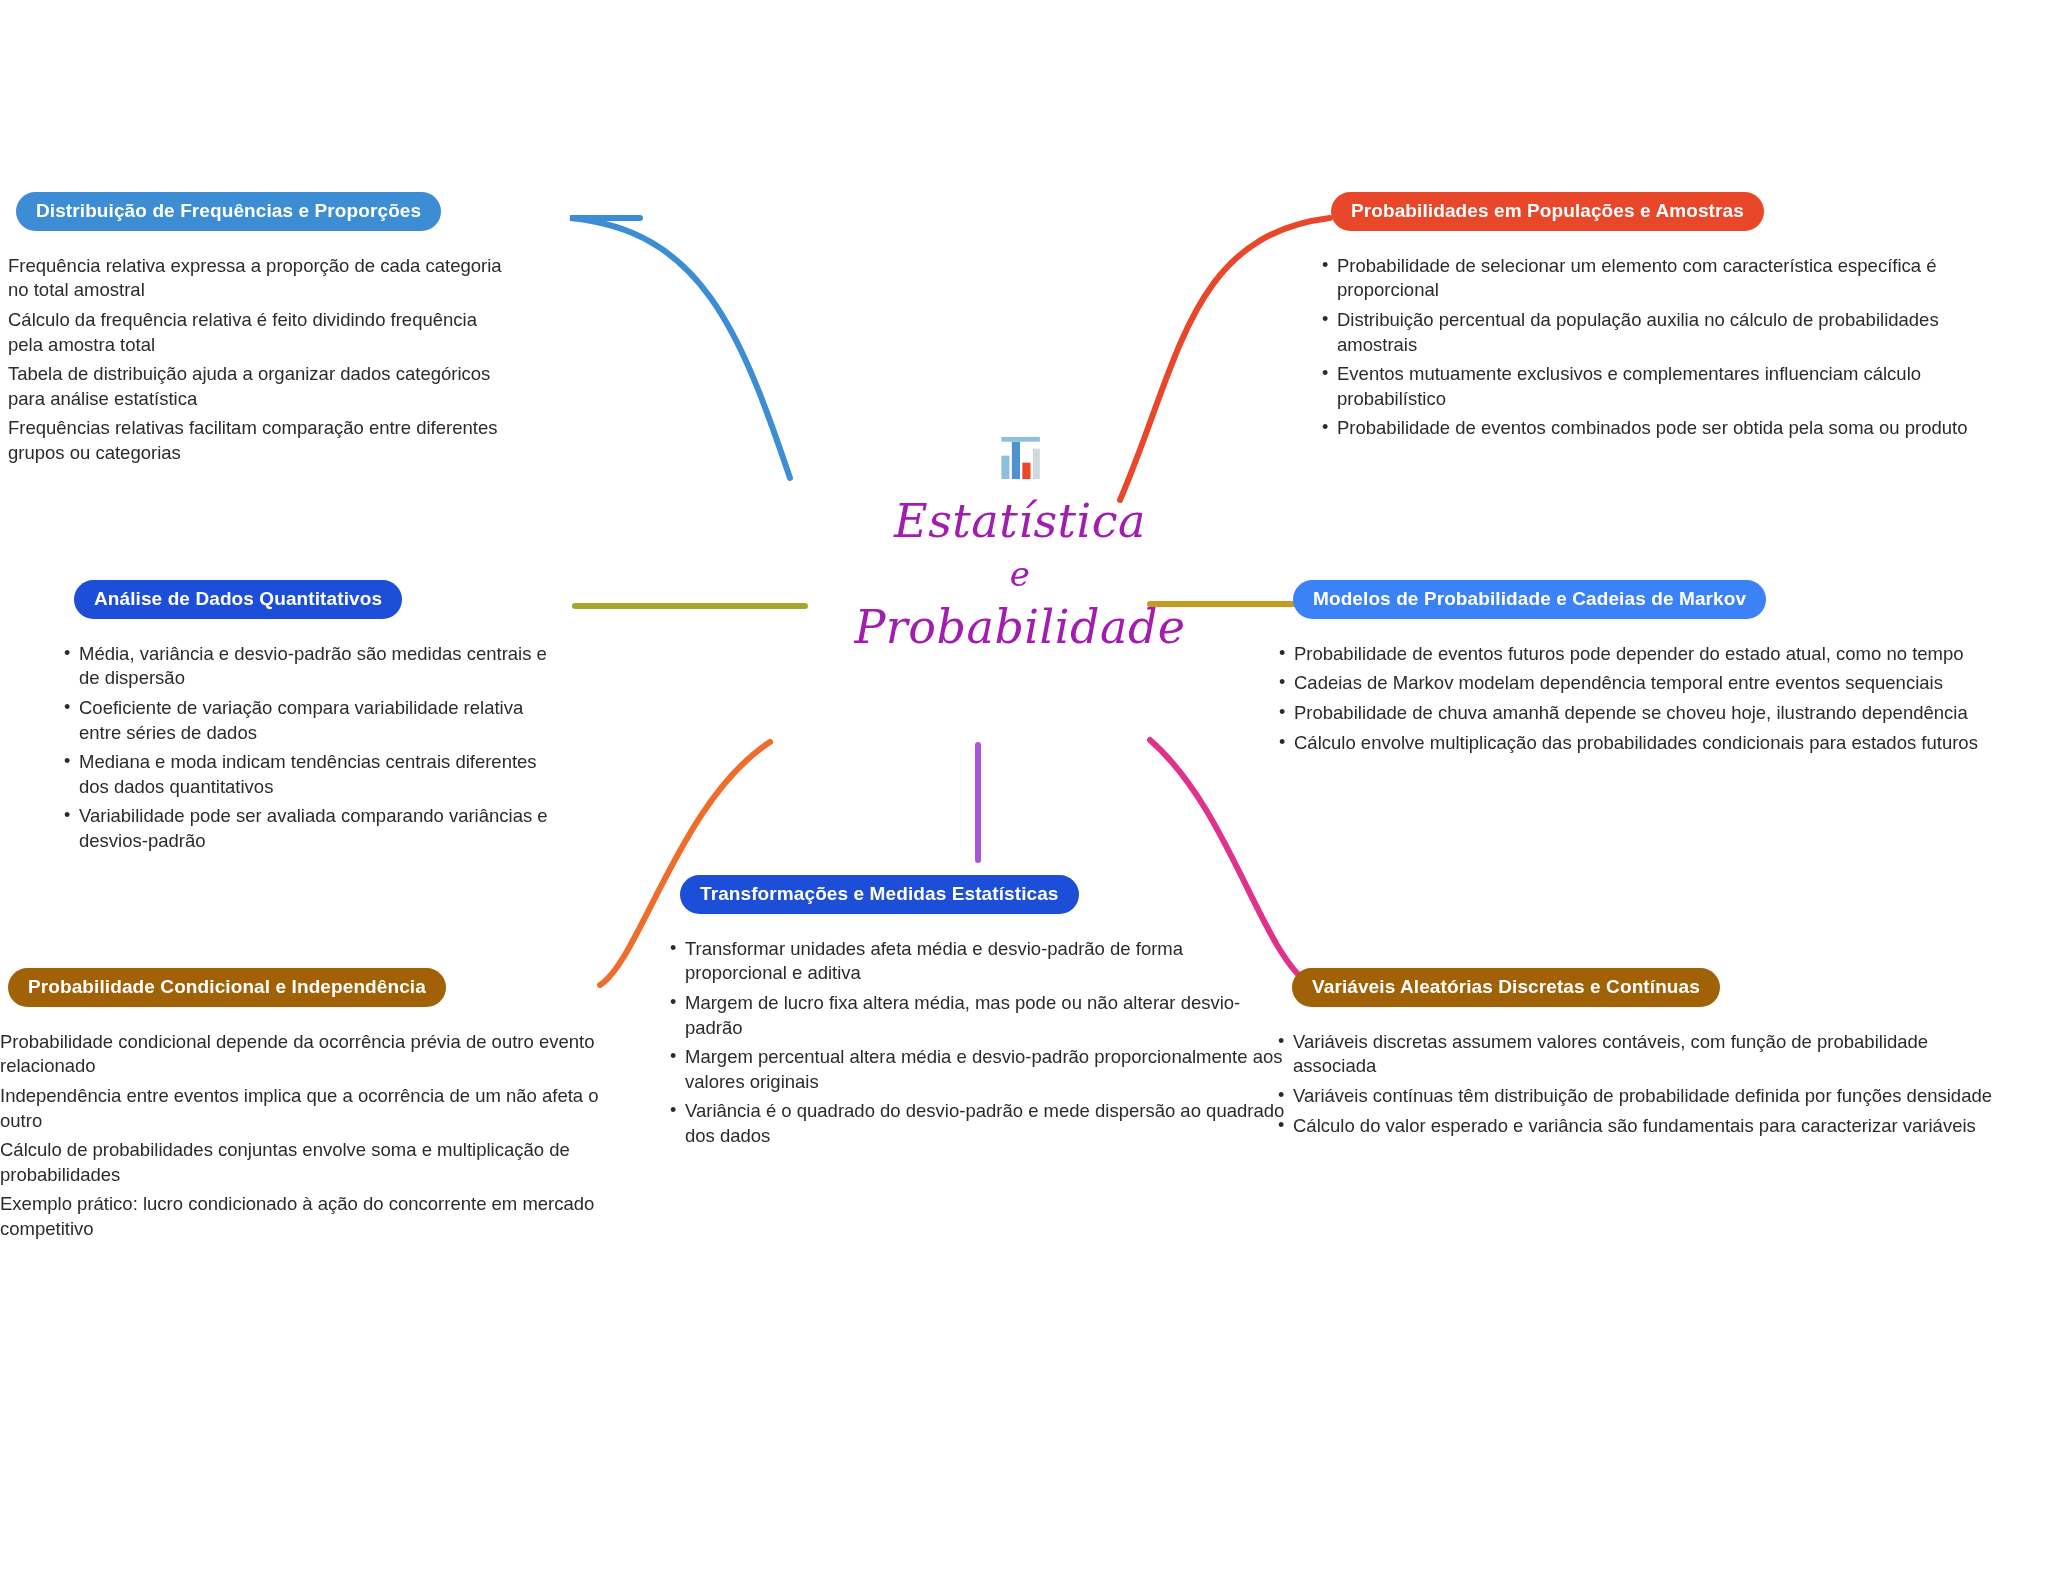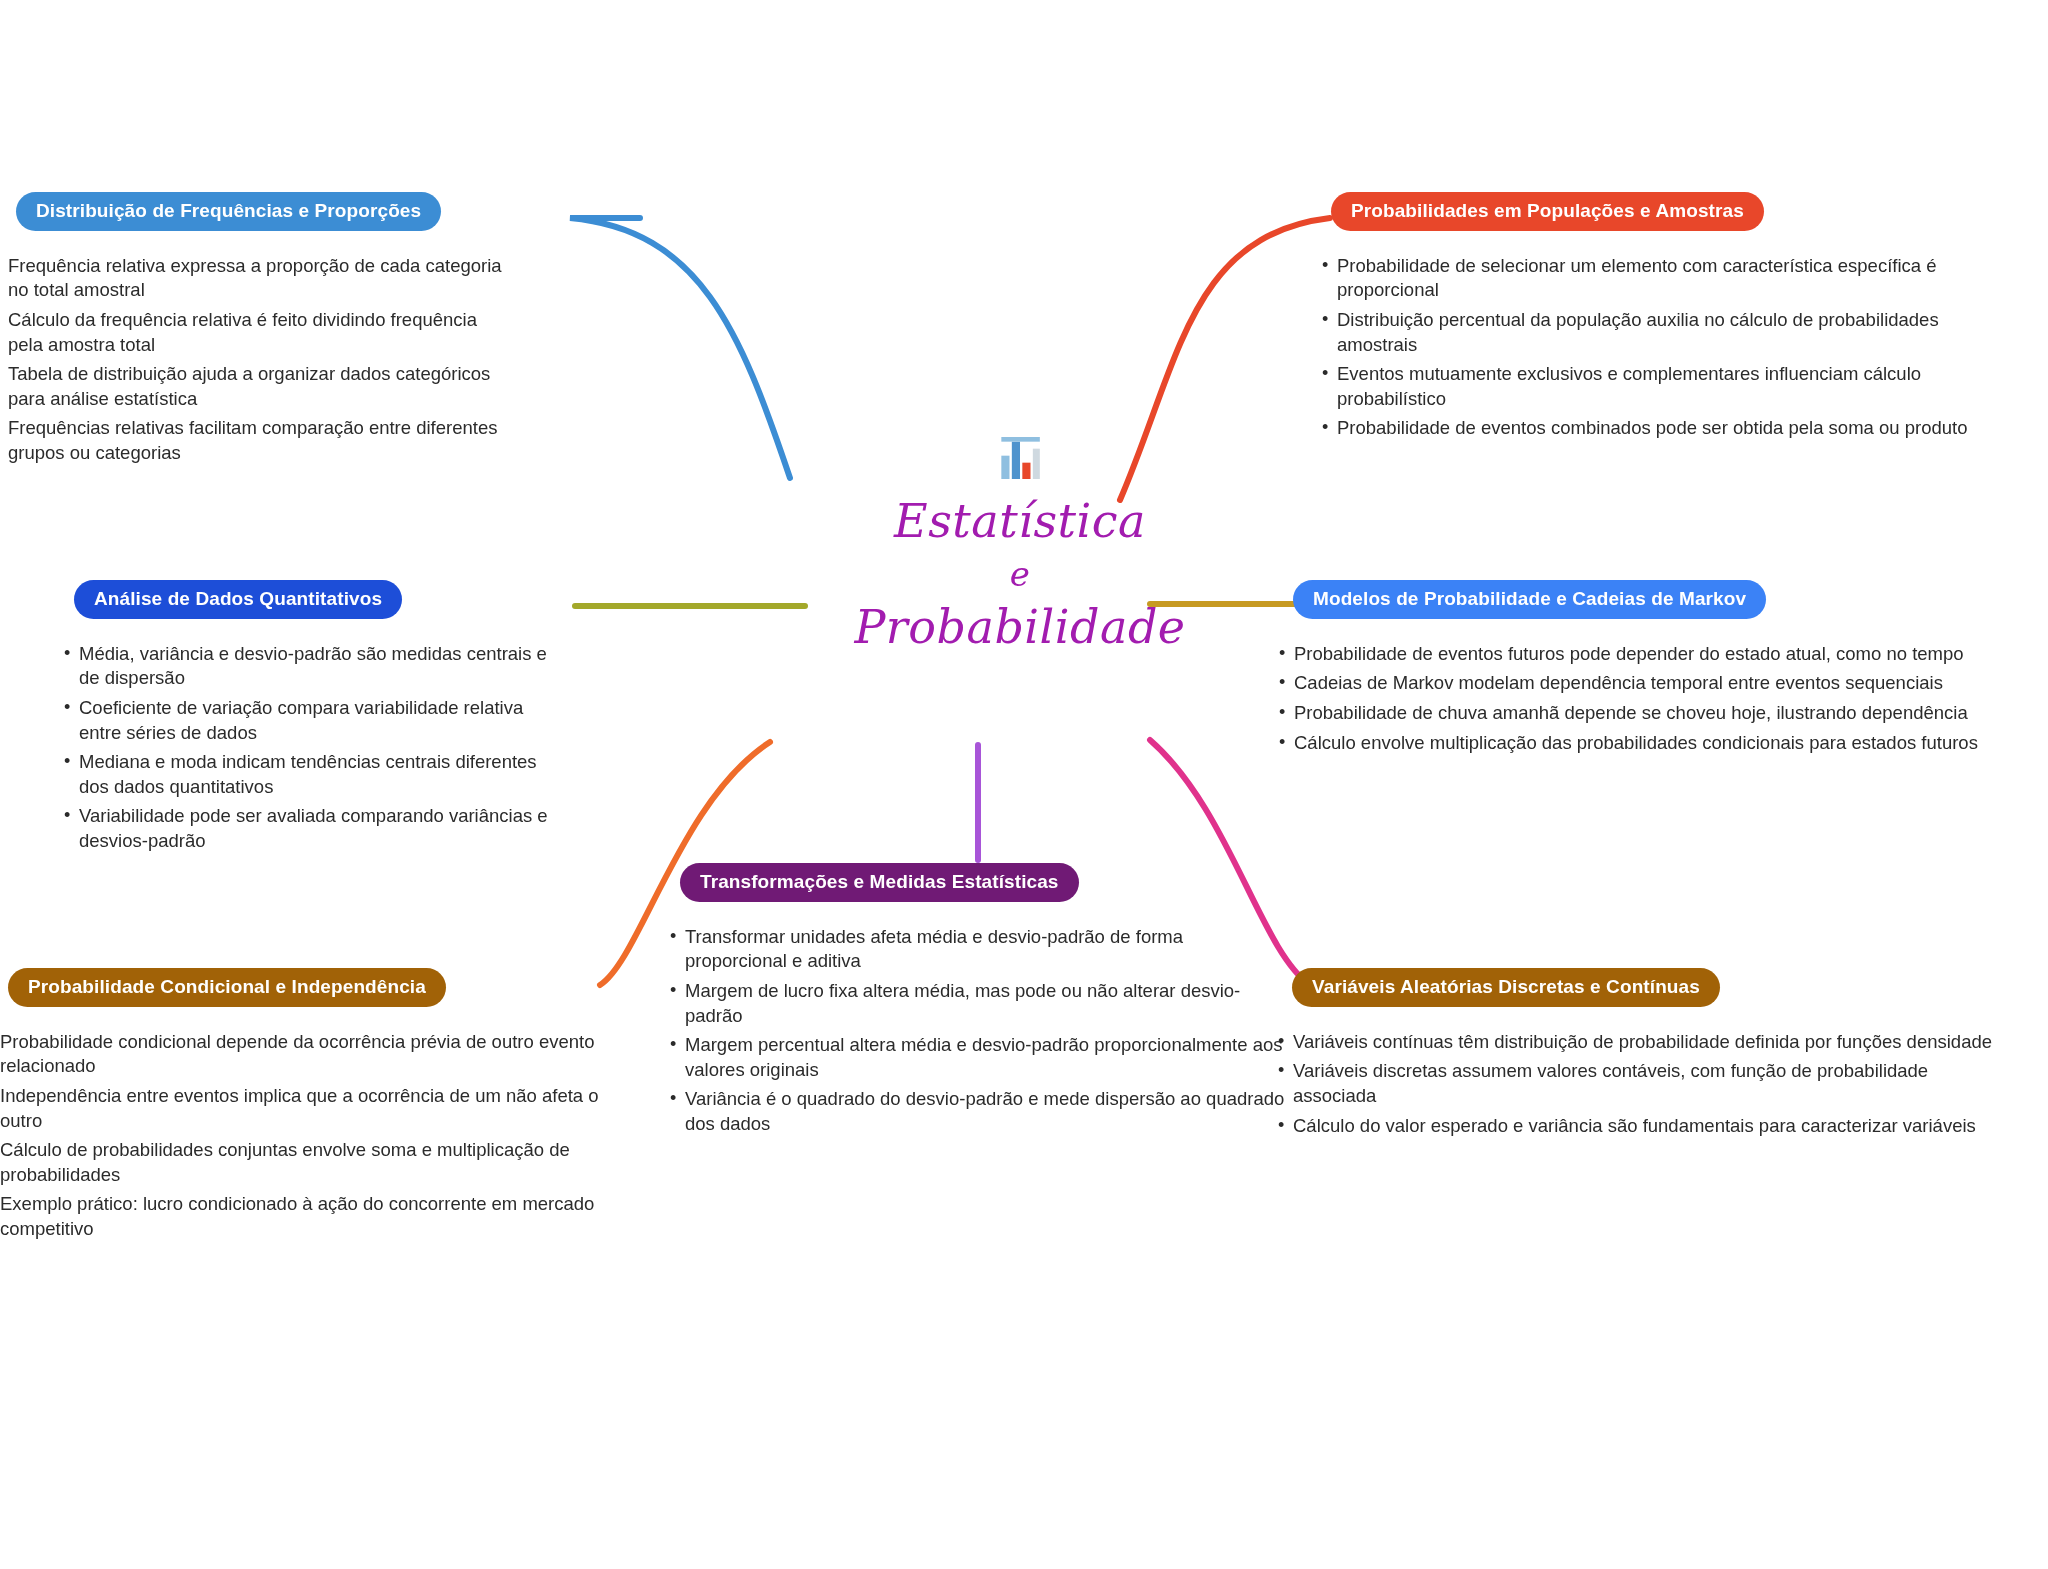--- a/index.html
+++ b/index.html
@@ -192,31 +192,31 @@
     <div class="pill" style="background:#a16207;">Probabilidade Condicional e Independência</div>
     <ul>
       <li>Probabilidade condicional depende da ocorrência prévia de outro evento relacionado</li>
       <li>Independência entre eventos implica que a ocorrência de um não afeta o outro</li>
       <li>Cálculo de probabilidades conjuntas envolve soma e multiplicação de probabilidades</li>
       <li>Exemplo prático: lucro condicionado à ação do concorrente em mercado competitivo</li>
     </ul>
   </div>
 
   <div class="branch bulleted" id="b-transf">
-    <div class="pill" style="background:#701a75;">Transformações e Medidas Estatísticas</div>
+    <div class="pill" style="background:#1d4ed8;margin-top:12px;">Transformações e Medidas Estatísticas</div>
     <ul>
       <li>Transformar unidades afeta média e desvio-padrão de forma proporcional e aditiva</li>
       <li>Margem de lucro fixa altera média, mas pode ou não alterar desvio-padrão</li>
       <li>Margem percentual altera média e desvio-padrão proporcionalmente aos valores originais</li>
       <li>Variância é o quadrado do desvio-padrão e mede dispersão ao quadrado dos dados</li>
     </ul>
   </div>
 
   <div class="branch bulleted" id="b-var">
     <div class="pill" style="background:#a16207;">Variáveis Aleatórias Discretas e Contínuas</div>
     <ul>
+      <li>Variáveis discretas assumem valores contáveis, com função de probabilidade associada</li>
       <li>Variáveis contínuas têm distribuição de probabilidade definida por funções densidade</li>
-      <li>Variáveis discretas assumem valores contáveis, com função de probabilidade associada</li>
       <li>Cálculo do valor esperado e variância são fundamentais para caracterizar variáveis</li>
     </ul>
   </div>
 
 </div>
 
 </body></html>

